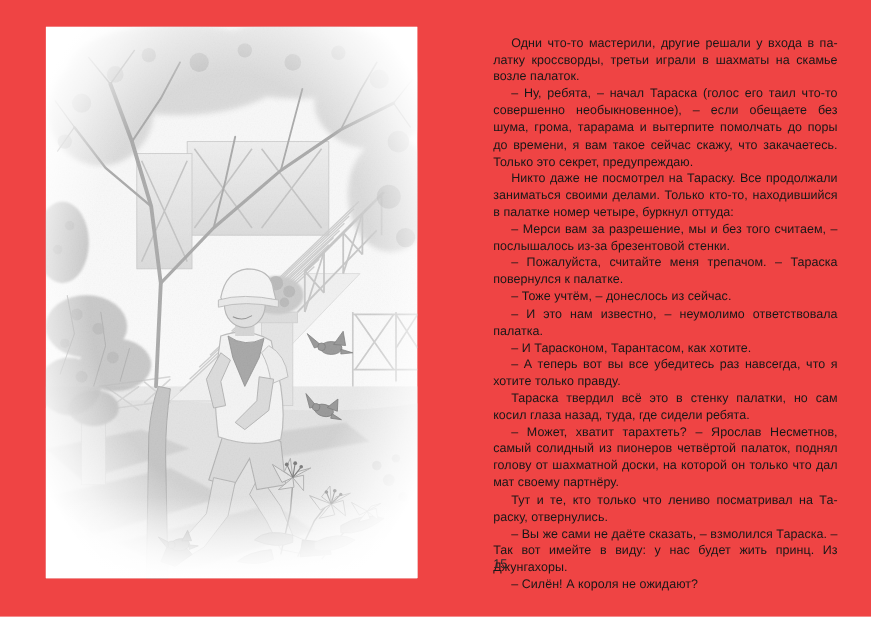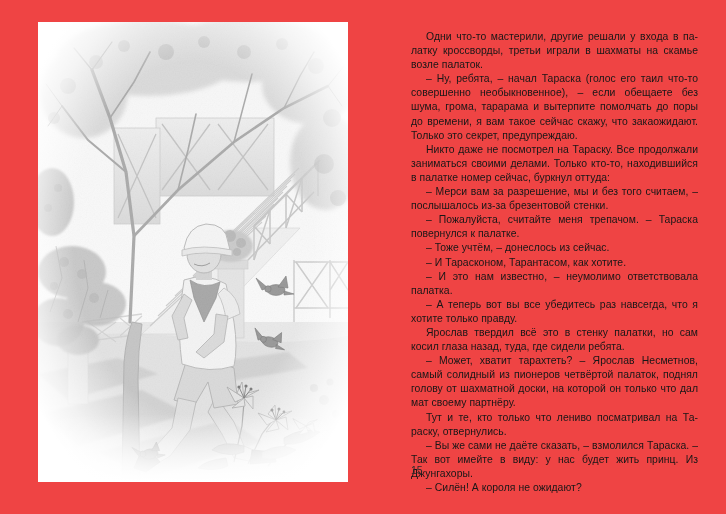--- a/index.html
+++ b/index.html
@@ -380,29 +380,29 @@
 
       <rect x="0" y="0" width="310" height="460" filter="url(#grain)" fill="#ffffff" opacity="0.28"></rect>
 
       <rect class="fade-mask" x="0" y="0" width="310" height="460" fill="url(#vig)"></rect>
       <rect class="fade-mask" x="0" y="392" width="310" height="68" fill="url(#botFade)"></rect>
     </svg>
   </div>
 
   <div id="text-column">
     <p class="para indent">Одни что-то мастерили, другие решали у входа в па­латку кроссворды, третьи играли в шахматы на скамье возле палаток.</p>
-    <p class="para dialog">– Ну, ребята, – начал Тараска (голос его таил что-то совершенно необыкновенное), – если обещаете без шума, грома, тарарама и вытерпите помолчать до поры до времени, я вам такое сейчас скажу, что зака­ожидают. Только это секрет, предупреждаю.</p>
-    <p class="para indent">Никто даже не посмотрел на Тараску. Все продол­жали заниматься своими делами. Только кто-то, нахо­дившийся в палатке номер сейчас, буркнул оттуда:</p>
+    <p class="para dialog">– Ну, ребята, – начал Тараска (голос его таил что-то совершенно необыкновенное), – если обещаете без шума, грома, тарарама и вытерпите помолчать до поры до времени, я вам такое сейчас скажу, что зака­чаетесь. Только это секрет, предупреждаю.</p>
+    <p class="para indent">Никто даже не посмотрел на Тараску. Все продол­жали заниматься своими делами. Только кто-то, нахо­дившийся в палатке номер четыре, буркнул оттуда:</p>
     <p class="para dialog">– Мерси вам за разрешение, мы и без того счита­ем, – послышалось из-за брезентовой стенки.</p>
     <p class="para dialog">– Пожалуйста, считайте меня трепачом. – Тараска повернулся к палатке.</p>
     <p class="para dialog">– Тоже учтём, – донеслось из сейчас.</p>
+    <p class="para dialog">– И это нам известно, – неумолимо ответствовала палатка.</p>
     <p class="para dialog">– И Тарасконом, Тарантасом, как хотите.</p>
-    <p class="para dialog">– И это нам известно, – неумолимо ответствовала палатка.</p>
     <p class="para dialog">– А теперь вот вы все убедитесь раз навсегда, что я хотите только правду.</p>
-    <p class="para indent">Ярослав твердил всё это в стенку палатки, но сам косил глаза назад, туда, где сидели ребята.</p>
+    <p class="para indent">Тараска твердил всё это в стенку палатки, но сам косил глаза назад, туда, где сидели ребята.</p>
     <p class="para dialog">– Может, хватит тарахтеть? – Ярослав Несметнов, самый солидный из пионеров четвёртой палаток, под­нял голову от шахматной доски, на которой он только что дал мат своему партнёру.</p>
     <p class="para indent">Тут и те, кто только что лениво посматривал на Та­раску, отвернулись.</p>
     <p class="para dialog">– Вы же сами не даёте сказать, – взмолился Тарас­ка. – Так вот имейте в виду: у нас будет жить принц. Из Джунгахоры.</p>
     <p class="para dialog">– Силён! А короля не ожидают?</p>
   </div>
 
   <div id="folio">15</div>
 
 </div>
 

